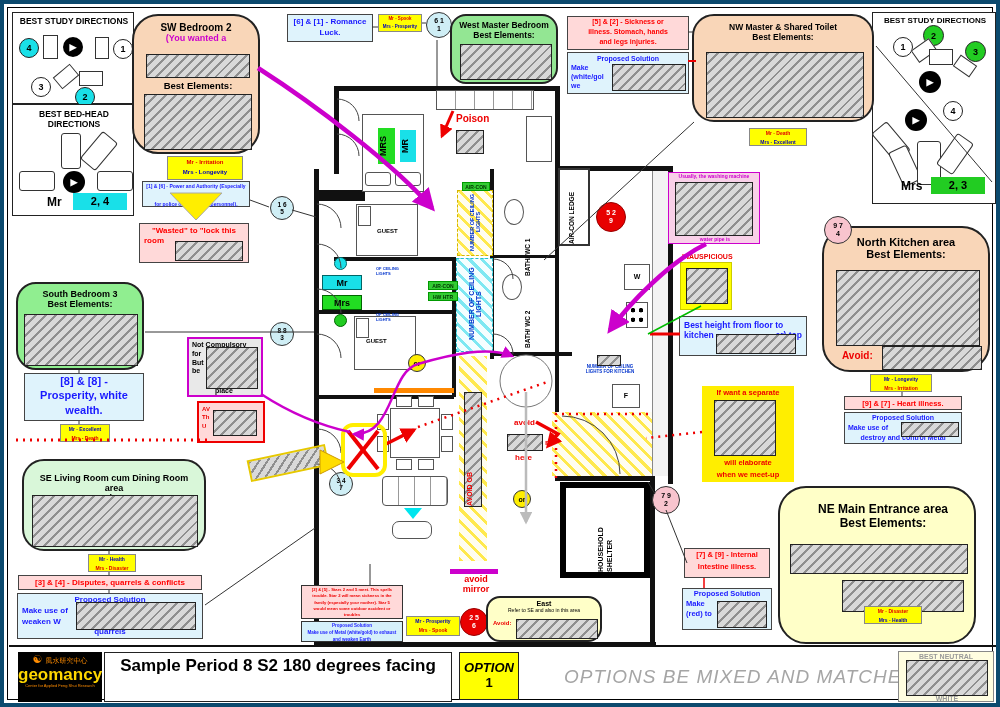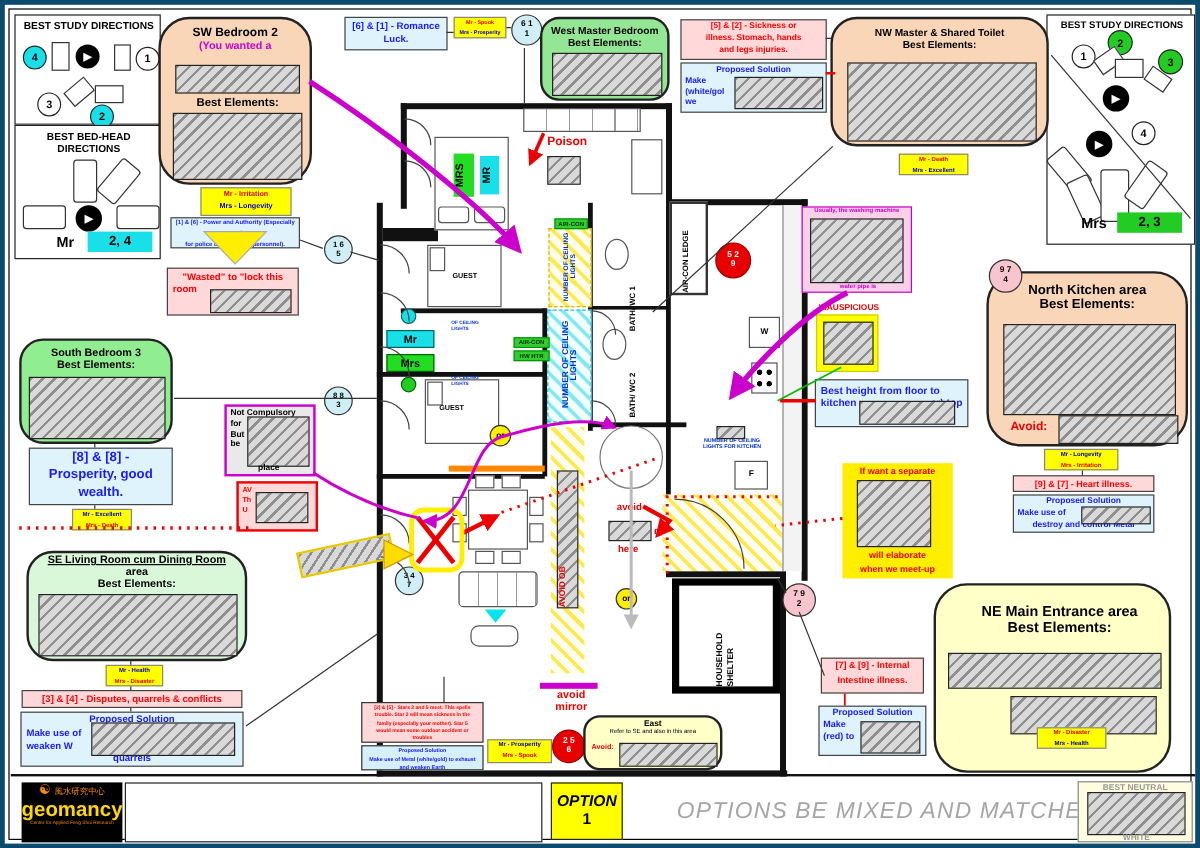--- a/index.html
+++ b/index.html
@@ -318,21 +318,21 @@
     <div class="abs" style="left:0;top:84px;width:92px;">when we meet-up</div>
   </div>
 
   <div class="abs callout" style="left:12px;top:278px;width:128px;height:88px;background:#90ee90;border-radius:20px;">
     <div style="font-size:9px;margin-top:5px;">South Bedroom 3</div>
     <div style="font-size:9px;">Best Elements:</div>
     <div class="abs hatch" style="left:6px;top:30px;width:114px;height:52px;"></div>
   </div>
   <div class="abs blue-note" style="left:20px;top:369px;width:120px;height:48px;font-size:11px;line-height:1.3;">
     <span>[8] &amp; [8] -</span><br>
-    <span>Prosperity, good</span><br>
+    <span>Prosperity, white</span><br>
     <span>wealth.</span>
   </div>
   <div class="abs tag" style="left:56px;top:420px;width:50px;height:18px;font-size:5px;">
     <span class="good">Mr - Excellent</span>
     <span class="bad">Mrs - Death</span>
   </div>
 
   <div class="abs" style="left:183px;top:333px;width:76px;height:60px;background:#e9e9e9;border:2.5px solid #cc00cc;font-size:7px;font-weight:bold;color:#000;text-align:left;padding:2px 3px;line-height:1.25;">
     <span>Not Compulsory</span><br>
     <span>for</span><br>
@@ -343,21 +343,21 @@
   </div>
 
   <div class="abs" style="left:193px;top:397px;width:68px;height:42px;background:#ffd9d9;border:2.5px solid #ee0000;color:#e00;font-size:6px;font-weight:bold;text-align:left;padding:2px 3px;line-height:1.4;">
     <span>AV</span><br>
     <span>Th</span><br>
     <span>U</span>
     <div class="abs hatch" style="left:14px;top:7px;width:44px;height:26px;"></div>
   </div>
 
   <div class="abs callout" style="left:18px;top:455px;width:184px;height:92px;background:#d9f7d9;border-radius:22px;">
-    <div style="font-size:9px;margin-top:0;text-decoration:underline;">SE Living Room cum Dining Room</div>
+    <div style="font-size:9px;margin-top:12px;">SE Living Room cum Dining Room</div>
     <div style="font-size:9px;">area</div>
     <div style="font-size:9px;">Best Elements:</div>
     <div class="abs hatch" style="left:8px;top:34px;width:166px;height:52px;"></div>
   </div>
   <div class="abs tag" style="left:84px;top:550px;width:48px;height:18px;font-size:5px;">
     <span class="good">Mr - Health</span>
     <span class="bad">Mrs - Disaster</span>
   </div>
   <div class="abs pink-note" style="left:14px;top:571px;width:184px;height:15px;font-size:8px;line-height:14px;">
     <span>[3] &amp; [4] - Disputes, quarrels &amp; conflicts</span>
@@ -442,20 +442,21 @@
     <span>9</span>
   </div>
 
   <div class="w" style="left:5px;top:641px;width:990px;height:2px;"></div>
   <div class="abs" style="left:14px;top:648px;width:84px;height:50px;background:#000;color:#ff8c00;text-align:center;overflow:hidden;">
     <div style="font-size:11px;line-height:14px;">☯ <span style="font-size:7px;">風水研究中心</span></div>
     <div style="color:#ffd700;font-weight:bold;font-size:17px;line-height:14px;">geomancy.net</div>
     <div style="font-size:4px;line-height:8px;">Center for Applied Feng Shui Research</div>
   </div>
   <div class="abs" style="left:100px;top:648px;width:348px;height:50px;border:1.5px solid #222;background:#fff;">
+    <div style="font-size:17px;font-weight:bold;text-align:center;height:26px;line-height:26px;">Sample Period 8 S2 180 degrees facing</div>
   </div>
   <div class="abs" style="left:455px;top:648px;width:60px;height:48px;background:#ffff00;border:1.5px solid #222;text-align:center;">
     <div style="font-size:13px;font-weight:bold;margin-top:7px;font-style:italic;">OPTION</div>
     <div style="font-size:13px;font-weight:bold;">1</div>
   </div>
   <div class="abs" style="left:560px;top:662px;width:370px;font-size:19px;font-style:italic;color:#a5a5a5;letter-spacing:1px;">OPTIONS BE MIXED AND MATCHED</div>
   <div class="abs" style="left:894px;top:647px;width:96px;height:51px;background:#fffde0;border:1px solid #888;color:#999;font-size:7px;font-weight:bold;text-align:center;line-height:1.4;overflow:hidden;">
     <span>BEST NEUTRAL</span>
     <div class="abs hatch" style="left:7px;top:8px;width:82px;height:36px;"></div>
     <div class="abs" style="left:0;top:42px;width:96px;">WHITE</div>

